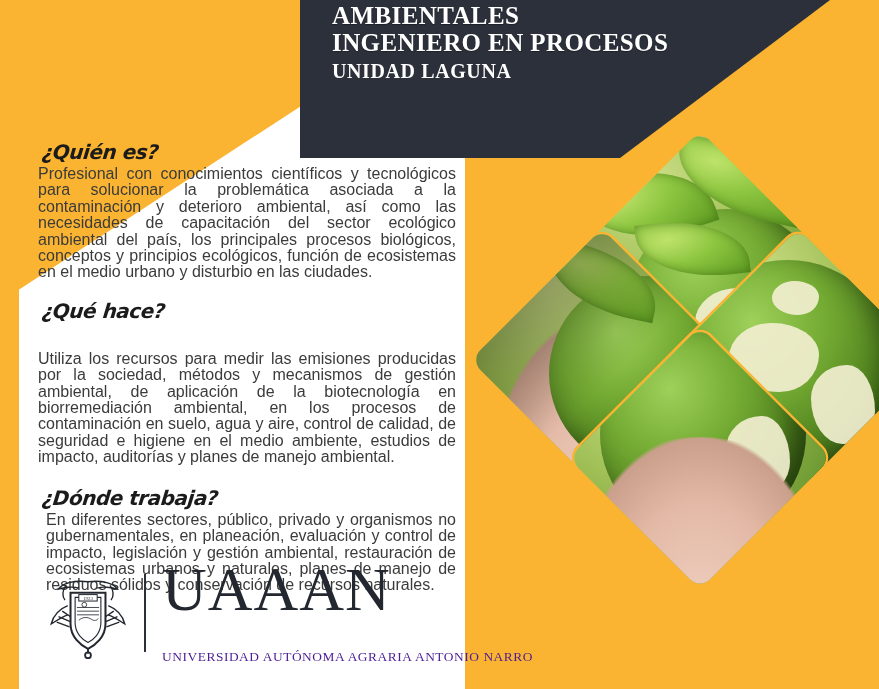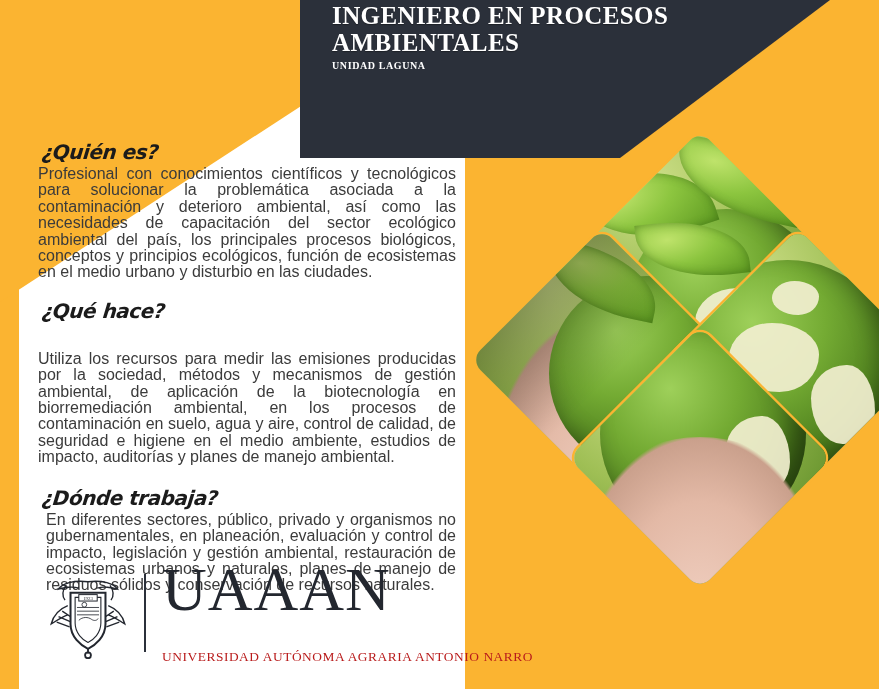--- a/index.html
+++ b/index.html
@@ -72,21 +72,21 @@
     font-weight: bold;
     font-size: 25px;
     line-height: 27px;
     letter-spacing: 0.4px;
     margin: 0;
     text-shadow: 0 1px 1px rgba(0,0,0,.35);
   }
   .header-sub {
     font-family: "Liberation Serif", serif;
     font-weight: bold;
-    font-size: 10px;
+    font-size: 20px;
     letter-spacing: 0.6px;
     margin: 4px 0 0 0;
   }
 
   
   .content {
     position: absolute;
     left: 38px;
     top: 140px;
     width: 418px;
@@ -138,21 +138,21 @@
   .wordmark-main {
     font-family: "Liberation Serif", serif;
     font-size: 62px;
     line-height: 58px;
     color: #23272F;
     letter-spacing: 1px;
   }
   .wordmark-sub {
     font-family: "Liberation Serif", serif;
     font-size: 13.4px;
-    color: #b91c1c;
+    color: #4c1d95;
     letter-spacing: 0.55px;
     margin-top: 1px;
     white-space: nowrap;
   }
 
   
   .collage {
     position: absolute;
     left: 515px;
     top: 175px;
@@ -232,22 +232,22 @@
 
 <div id="poster">
 
   <div class="layer white-panel"></div>
   <div class="layer left-rail"></div>
   <div class="layer right-field"></div>
   <div class="layer orange-wedge"></div>
   <div class="layer dark-header"></div>
 
   <div class="header-text">
+    <div class="header-title">AMBIENTALES</div>
     <div class="header-title">INGENIERO EN PROCESOS</div>
-    <div class="header-title">AMBIENTALES</div>
     <div class="header-sub">UNIDAD LAGUNA</div>
   </div>
 
   <div class="content">
 
     <div class="section sec-1">
       <div class="sec-heading">¿Quién es?</div>
       <p class="sec-body">Profesional con conocimientos científicos y tecnológicos para solucionar la problemática asociada a la contaminación y deterioro ambiental, así como las necesidades de capacitación del sector ecológico ambiental del país, los principales procesos biológicos, conceptos y principios ecológicos, función de ecosistemas en el medio urbano y disturbio en las ciudades.</p>
     </div>
 

